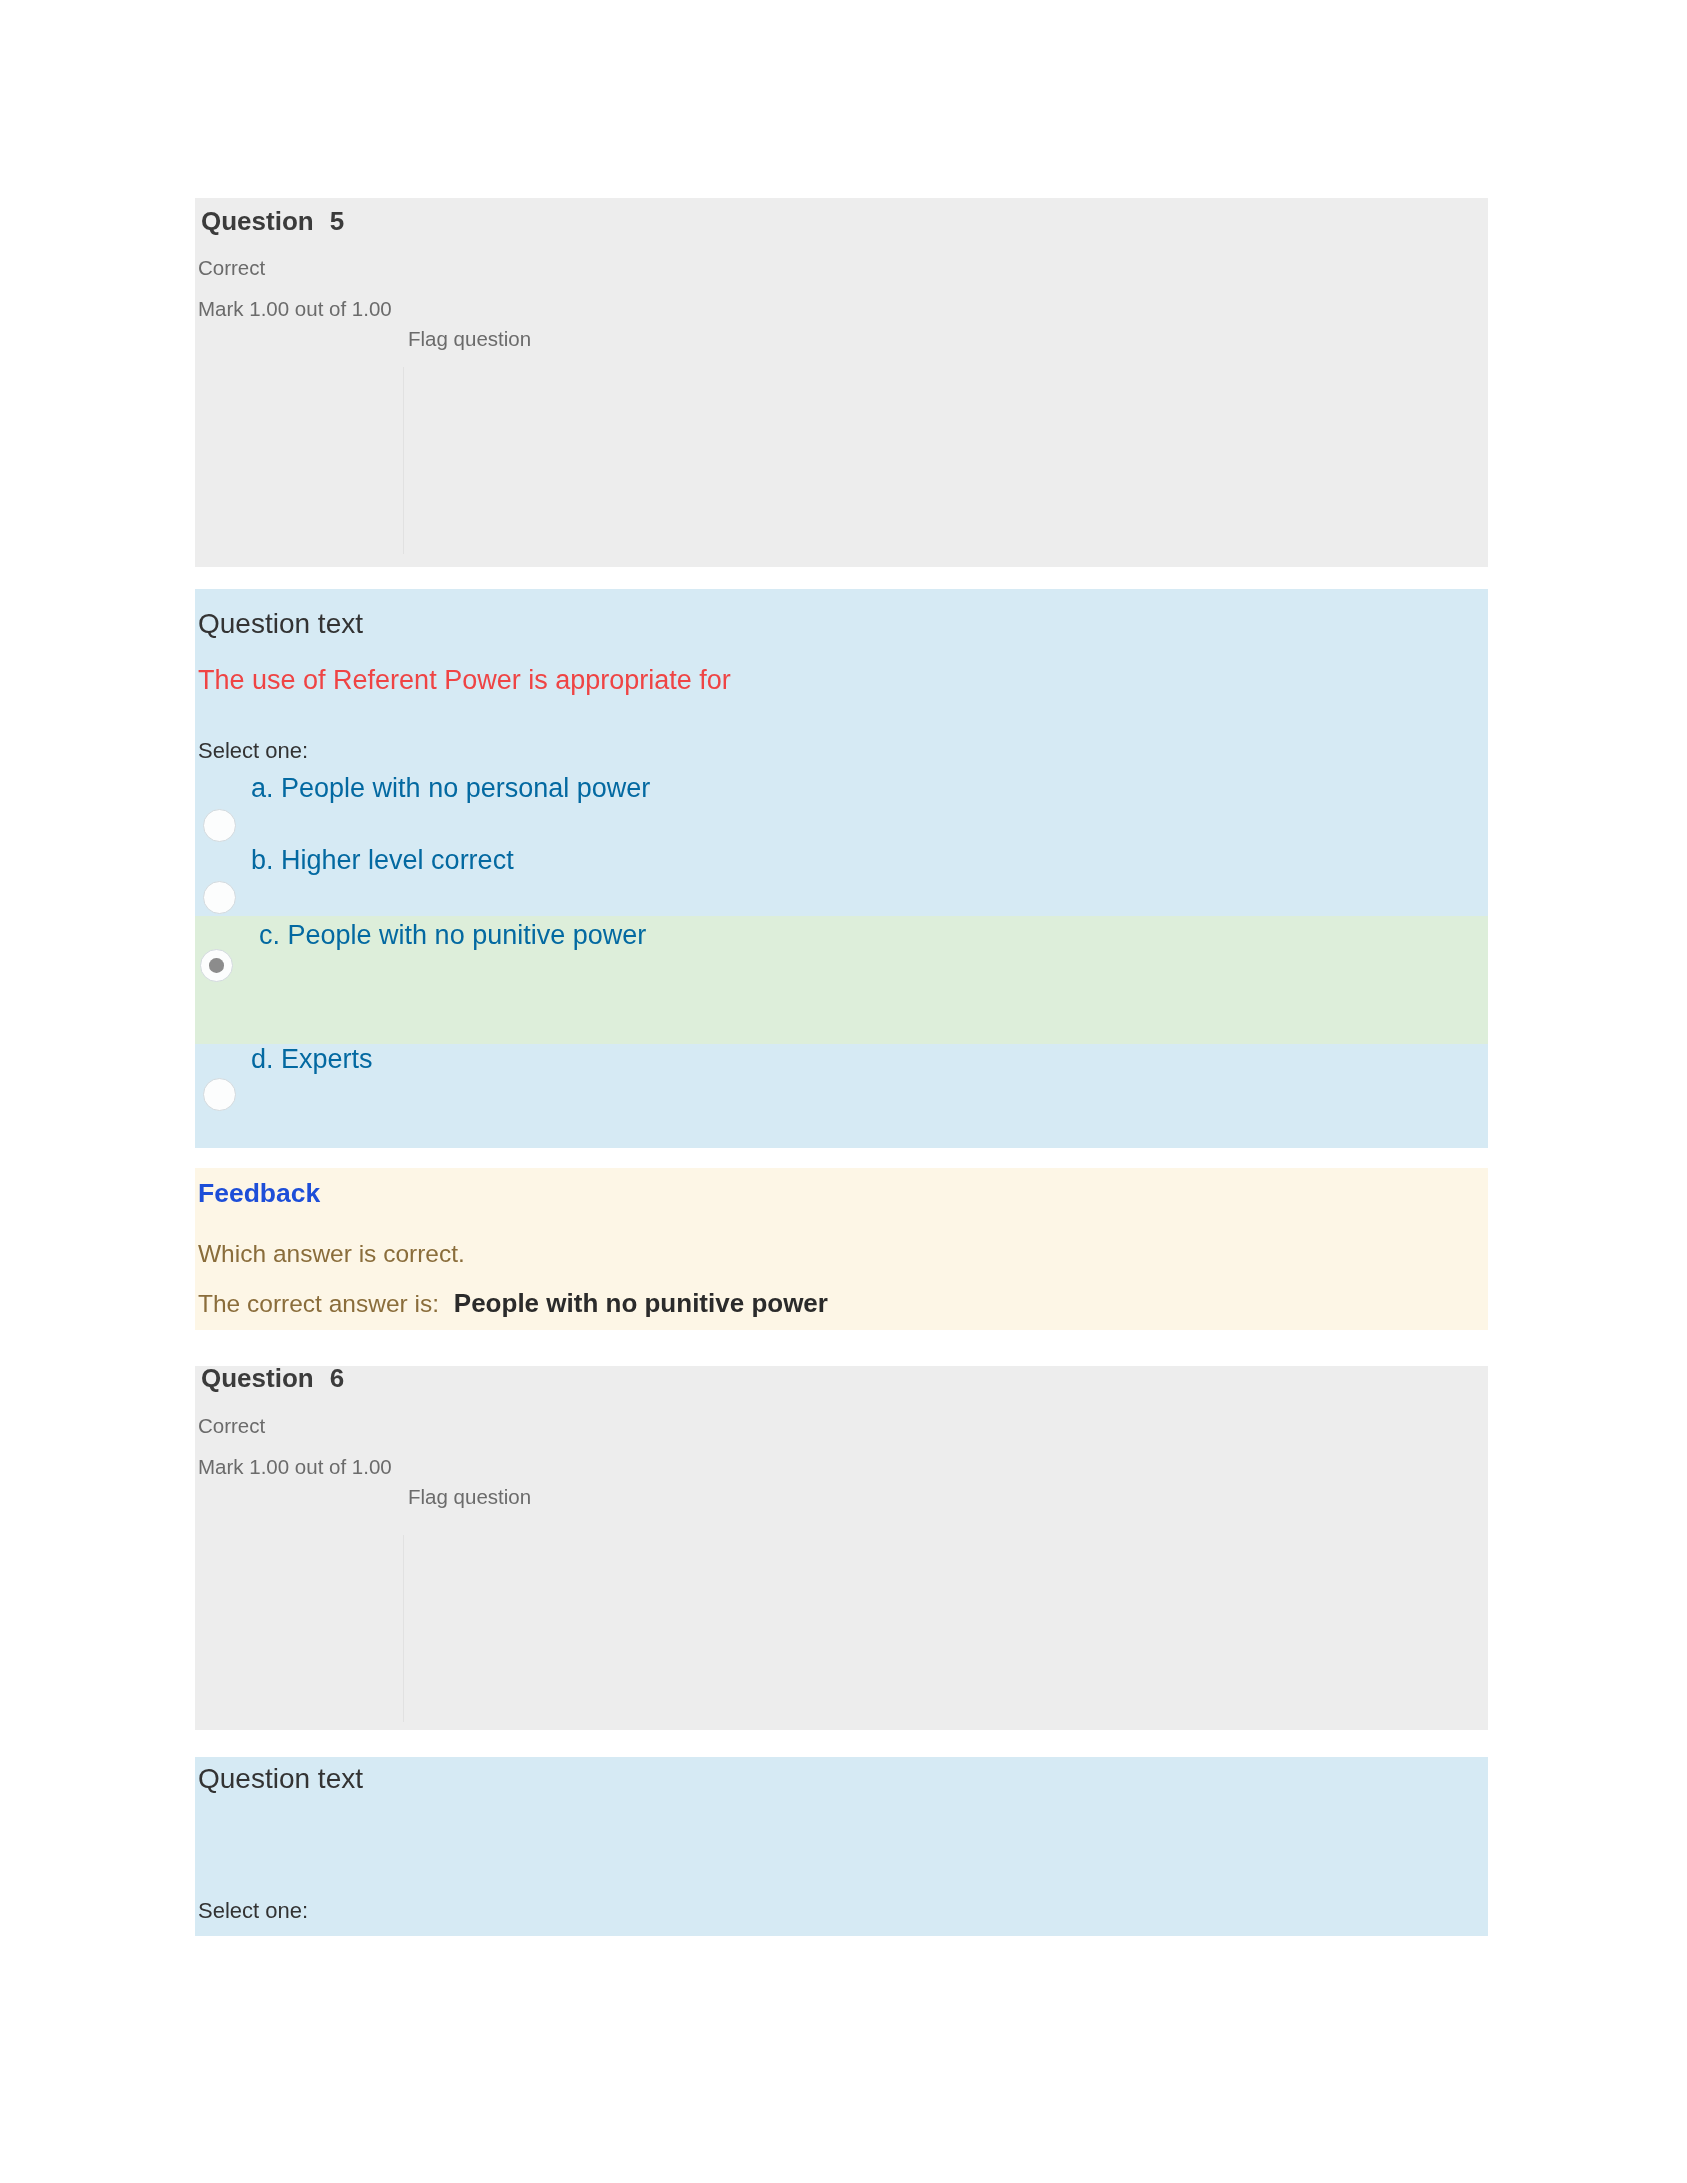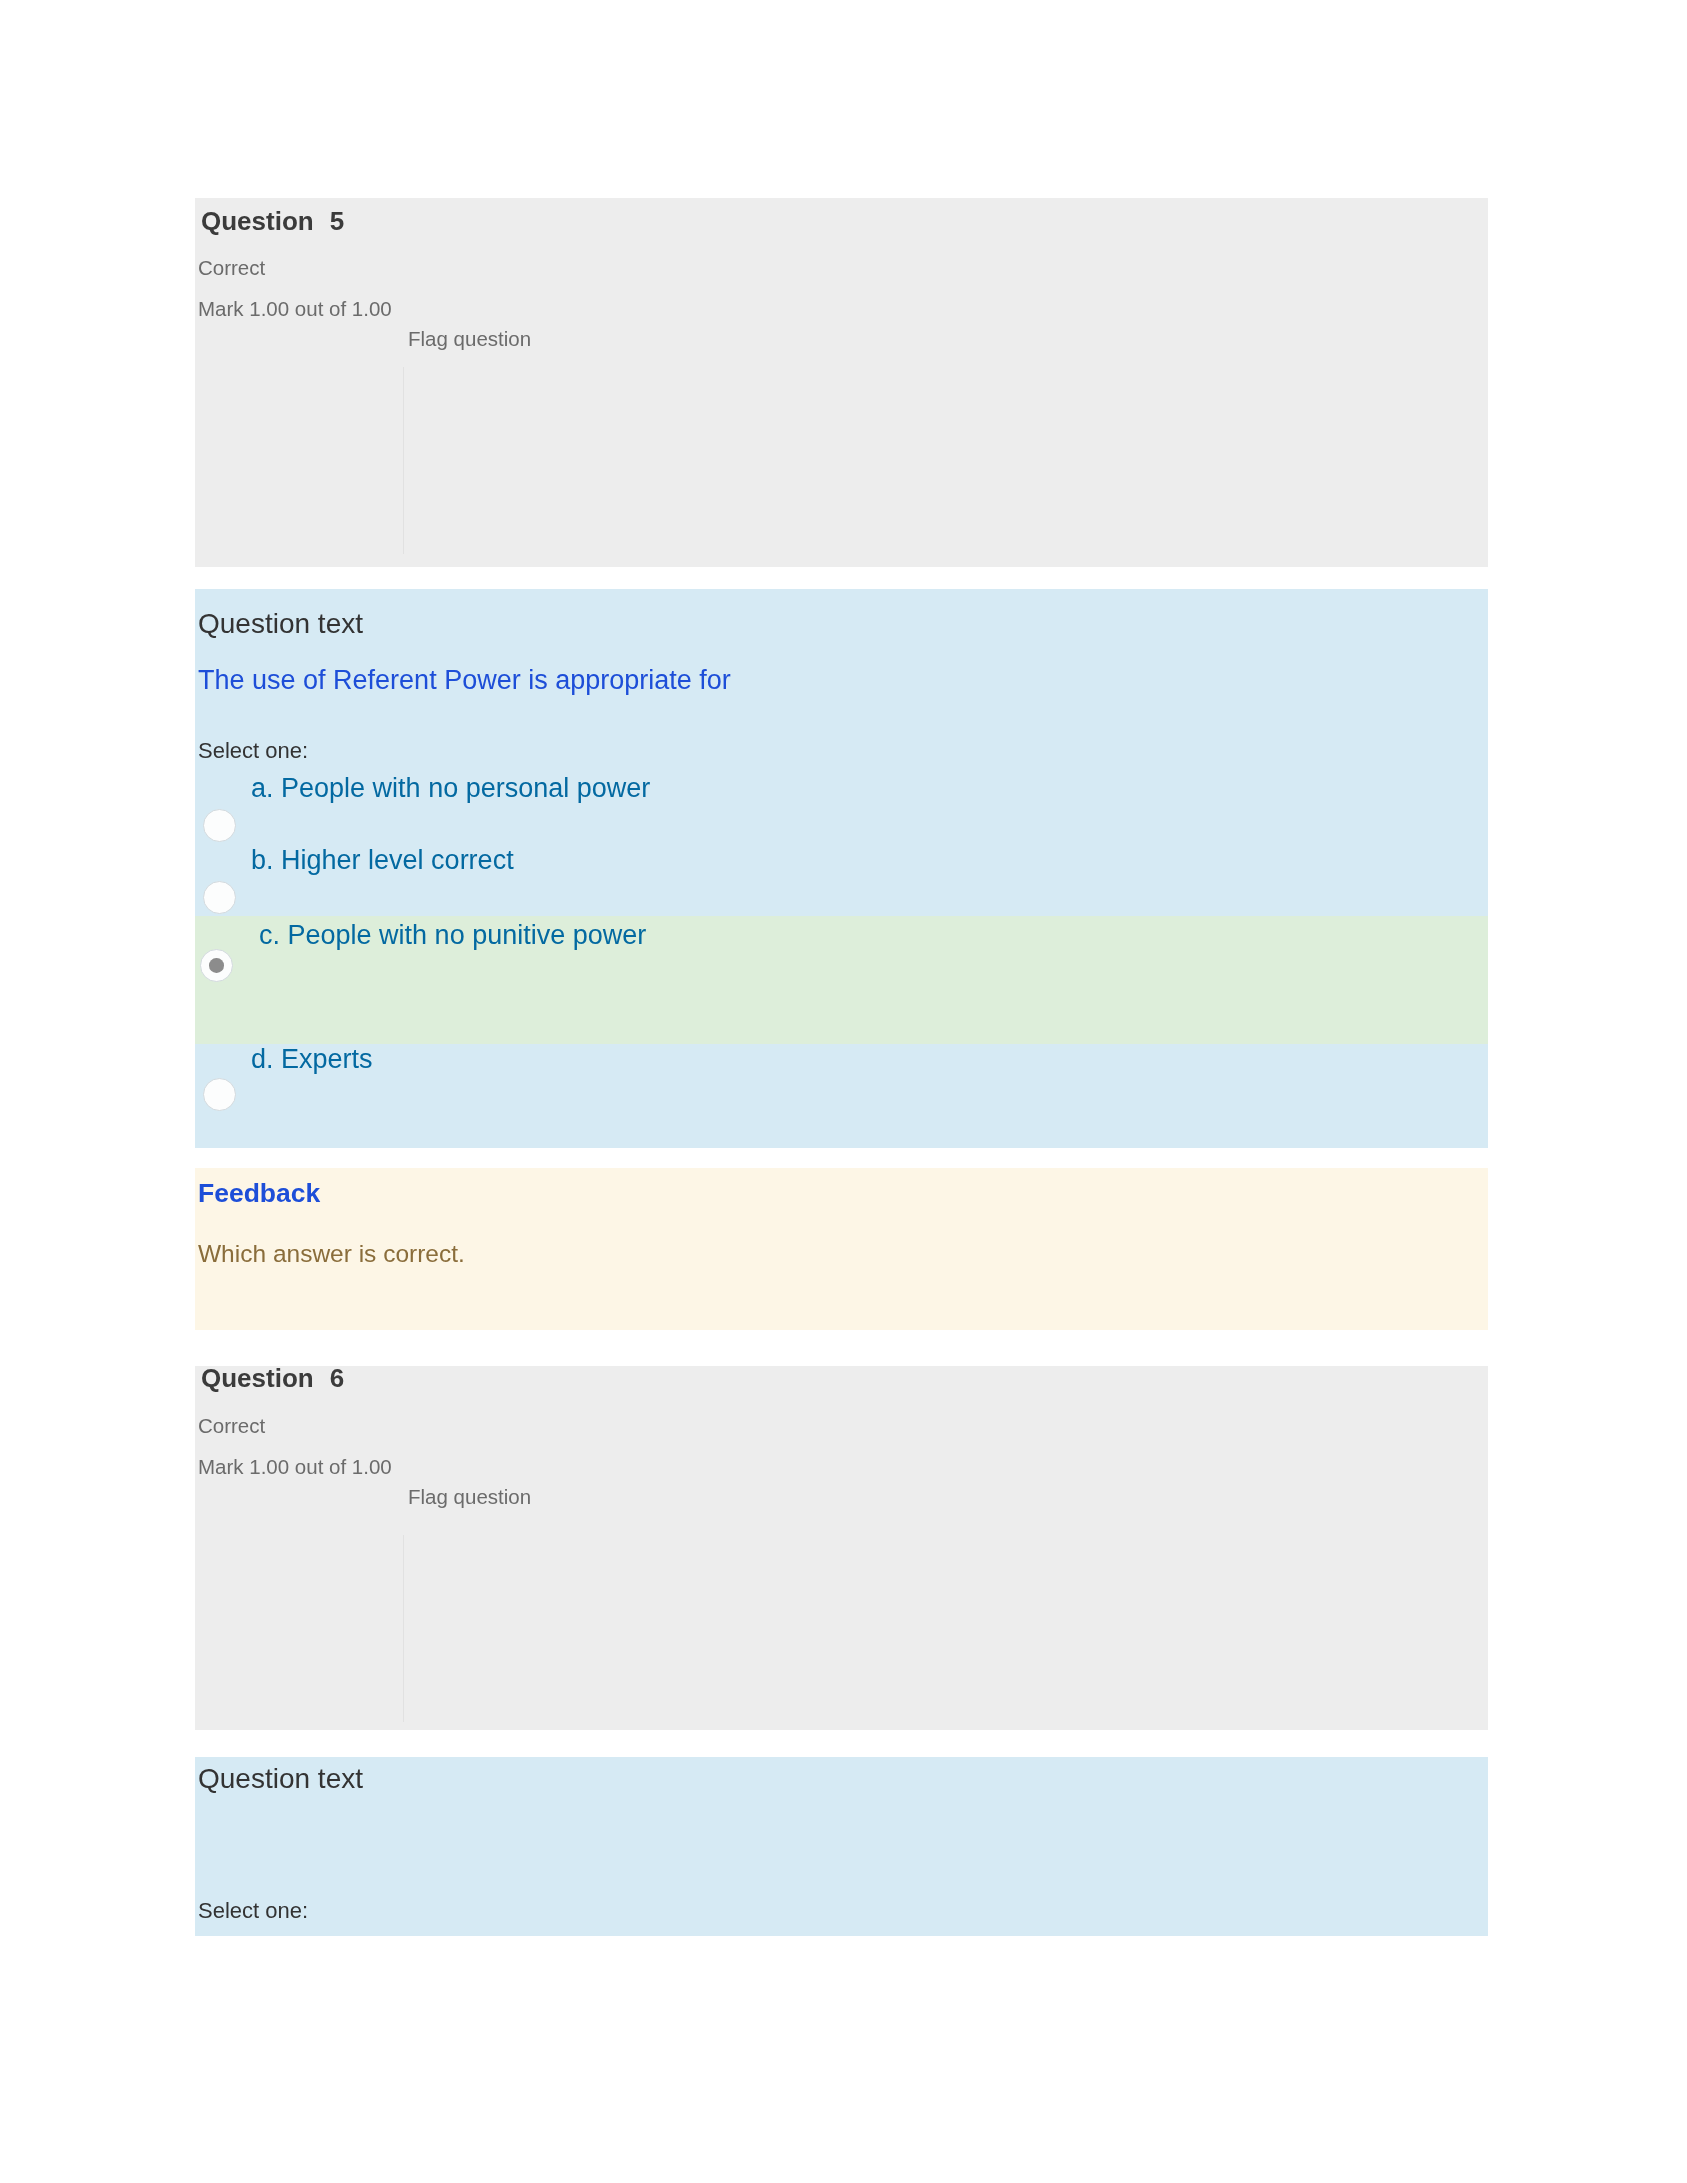--- a/index.html
+++ b/index.html
@@ -13,21 +13,21 @@
   .green{background:#ddeeda;}
   .yellow{background:#fdf6e6;}
 
   .vline{position:absolute;width:1.3px;background:#e1e1e1;}
 
   .t{position:absolute;white-space:nowrap;line-height:1;}
   .hdr{font-size:26px;font-weight:bold;color:#3b3b3b;}
   .hdr .num{display:inline-block;margin-left:16px;}
   .meta{font-size:20.5px;color:#6b6b6b;}
   .fhead{font-size:28px;font-weight:normal;color:#333333;}
-  .stem{font-size:27px;color:#1d4ed8;}
+  .stem{font-size:27px;color:#ef4444;}
   .prm{font-size:22px;color:#333333;}
   .optt{font-size:27px;color:#0369a1;}
   .fb{font-size:24.5px;color:#8a6d3b;}
   .fb b{font-size:26px;color:#2b2b2b;margin-left:8px;}
   .fbh{font-size:26.5px;font-weight:bold;color:#1d4ed8;}
 
   .radio{position:absolute;width:33px;height:33px;border-radius:50%;
          background:#fcfdfd;border:1.3px solid #d3dade;box-sizing:border-box;}
   .radio .dot{position:absolute;left:8px;top:8px;width:14.6px;height:14.6px;border-radius:50%;background:#8c8c8c;}
 </style>
@@ -60,20 +60,21 @@
       <span class="dot"></span>
     </div>
   <div class="t optt" style="left:259px;top:922px"><span class="olbl">c.</span>&nbsp;<span>People with no punitive power</span></div>
 
   <div class="radio" style="left:203px;top:1078px"></div>
   <div class="t optt" style="left:251px;top:1046px"><span class="olbl">d.</span>&nbsp;<span>Experts</span></div>
 
   <div class="band yellow" style="top:1168px;height:162px"></div>
   <div class="t fbh" style="left:198px;top:1180px">Feedback</div>
   <div class="t fb" style="left:198px;top:1242px">Which answer is correct.</div>
+  <div class="t fb" style="left:198px;top:1290px"><span>The correct answer is:</span> <b>People with no punitive power</b></div>
 
   <div class="band gray" style="top:1366px;height:364px">
     <div class="vline" style="left:208px;top:169px;height:187px"></div>
   </div>
   <div class="t hdr" style="left:201px;top:1365px"><span>Question</span><span class="num">6</span></div>
   <div class="t meta" style="left:198px;top:1416px">Correct</div>
   <div class="t meta" style="left:198px;top:1457px">Mark 1.00 out of 1.00</div>
   <div class="t meta" style="left:408px;top:1487px">Flag question</div>
 
   <div class="band blue" style="top:1757px;height:179px"></div>

